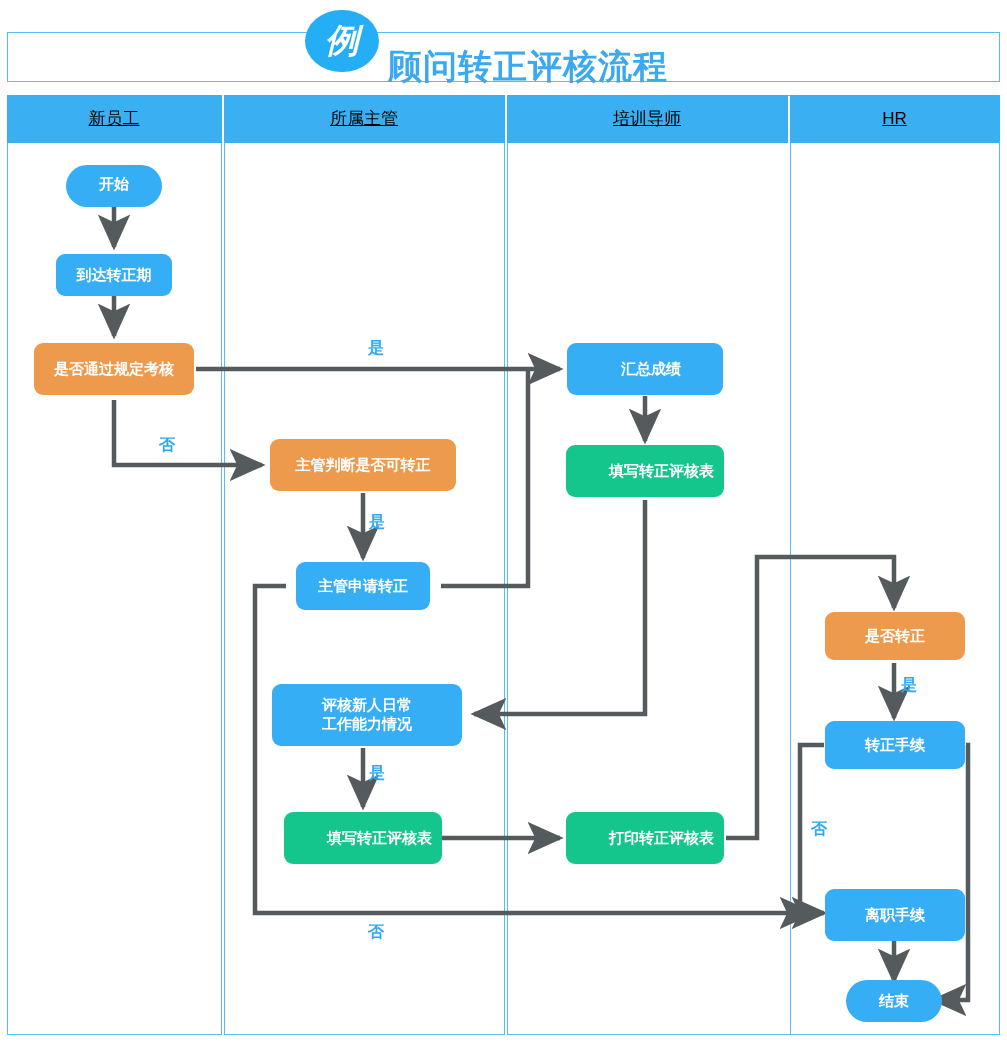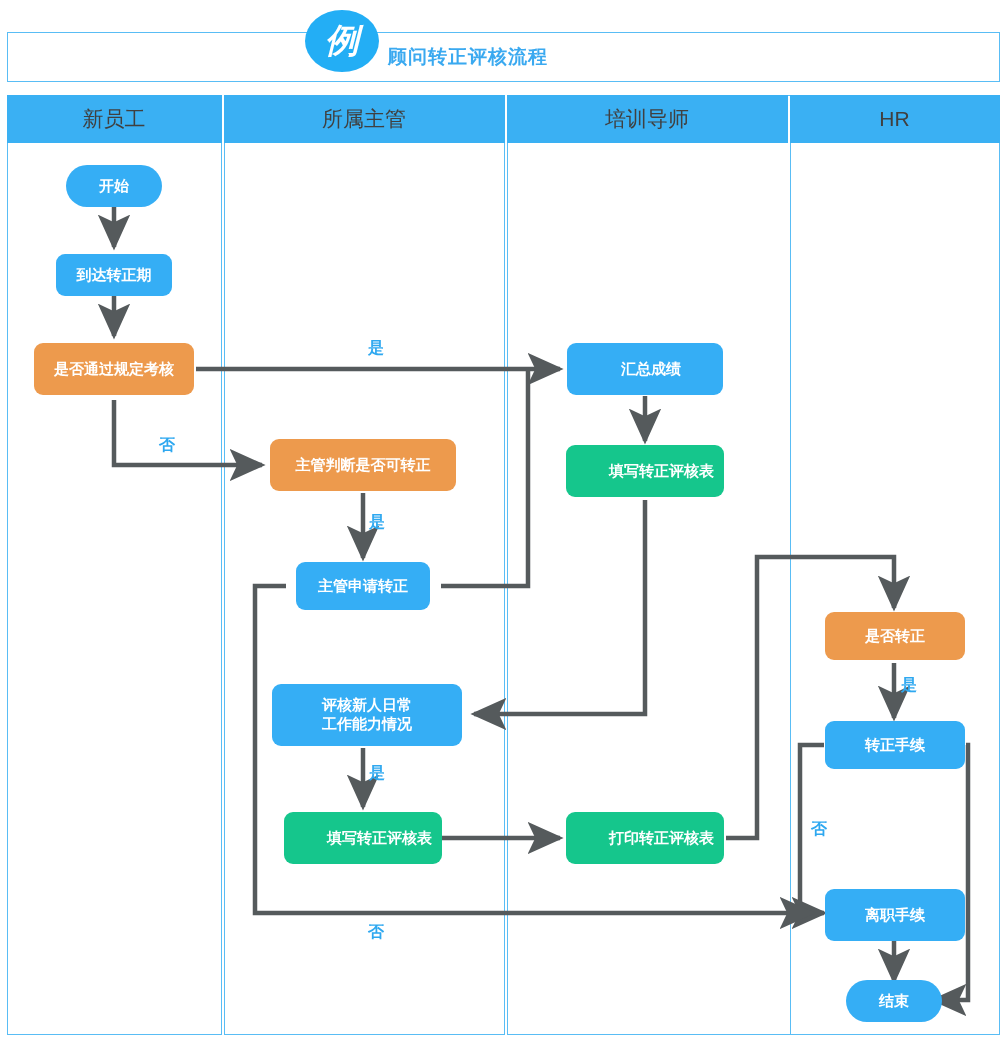--- a/index.html
+++ b/index.html
@@ -4,33 +4,33 @@
 <style>
   html,body{margin:0;padding:0;background:#ffffff;}
   body{width:1007px;height:1042px;position:relative;
        font-family:"Liberation Sans","DejaVu Sans",sans-serif;}
 
   #stage{position:absolute;left:0;top:0;width:1007px;height:1042px;overflow:hidden;}
 
   
   .title-bar{position:absolute;left:7px;top:32px;width:993px;height:50px;
              border:1.5px solid #59bdf5;box-sizing:border-box;background:#fff;}
-  .title-text{position:absolute;left:388px;top:44px;font-size:19px;color:#3aa9f0;
+  .title-text{position:absolute;left:388px;top:44px;font-size:34px;color:#3aa9f0;
               font-weight:bold;letter-spacing:1px;white-space:nowrap;}
   .badge{position:absolute;left:305px;top:10px;width:74px;height:62px;border-radius:50%;
          background:#23aef5;color:#fff;font-size:34px;font-weight:bold;
          display:flex;align-items:center;justify-content:center;font-style:italic;}
 
   
   .lane{position:absolute;top:95px;height:940px;border:1.5px solid #59bdf5;
         box-sizing:border-box;background:#fff;}
   .lane-head{position:absolute;left:-1.5px;top:-1.5px;height:48px;
-             background:#3ab0f3;color:#404040;font-size:21px;
+             background:#3ab0f3;color:#000000;font-size:17px;
              display:flex;align-items:center;justify-content:center;
-             box-sizing:border-box;}
+             box-sizing:border-box;text-decoration:underline;}
 
   
   .node{position:absolute;display:flex;align-items:center;justify-content:center;
         text-align:center;color:#fff;font-weight:bold;font-size:15px;
         line-height:1.25;box-sizing:border-box;}
   .n-blue{background:#35aef5;border-radius:9px;}
   .n-orange{background:#ed9a4d;border-radius:9px;}
   .n-green{background:#15c68c;border-radius:9px;padding-left:33px;}
   .n-pill{background:#35aef5;border-radius:24px;}
 
@@ -95,21 +95,21 @@
       <path d="M824,745 L800,745 L800,913 L824,913" marker-end="url(#ah)"></path>
       
       <path d="M966,745 L968,745 L968,1000 L934,1000" marker-end="url(#ah)"></path>
       
       <path d="M894,941 L894,981" marker-end="url(#ah)"></path>
        long bottom loop -&gt; leave-proc --&gt;
       <path d="M286,586 L255,586 L255,913 L812,913" marker-end="url(#ah)"></path>
     </g>
   </svg>
 
-  <div class="node n-pill" style="left:66px;top:165px;width:96px;height:42px;">开始</div>
+  <div class="node n-pill" style="left:66px;top:165px;width:96px;height:42px;font-family:Liberation Mono, monospace;">开始</div>
   <div class="node n-blue" style="left:56px;top:254px;width:116px;height:42px;">到达转正期</div>
   <div class="node n-orange" style="left:34px;top:343px;width:160px;height:52px;">是否通过规定考核</div>
 
   <div class="node n-orange" style="left:270px;top:439px;width:186px;height:52px;">主管判断是否可转正</div>
   <div class="node n-blue" style="left:272px;top:684px;width:190px;height:62px;white-space:pre-line;">评核新人日常
 工作能力情况</div>
   <div class="node n-blue" style="left:296px;top:562px;width:134px;height:48px;">主管申请转正</div>
   <div class="node n-green" style="left:284px;top:812px;width:158px;height:52px;">填写转正评核表</div>
 
   <div class="node n-blue" style="left:567px;top:343px;width:156px;height:52px;padding-left:12px;">汇总成绩</div>

